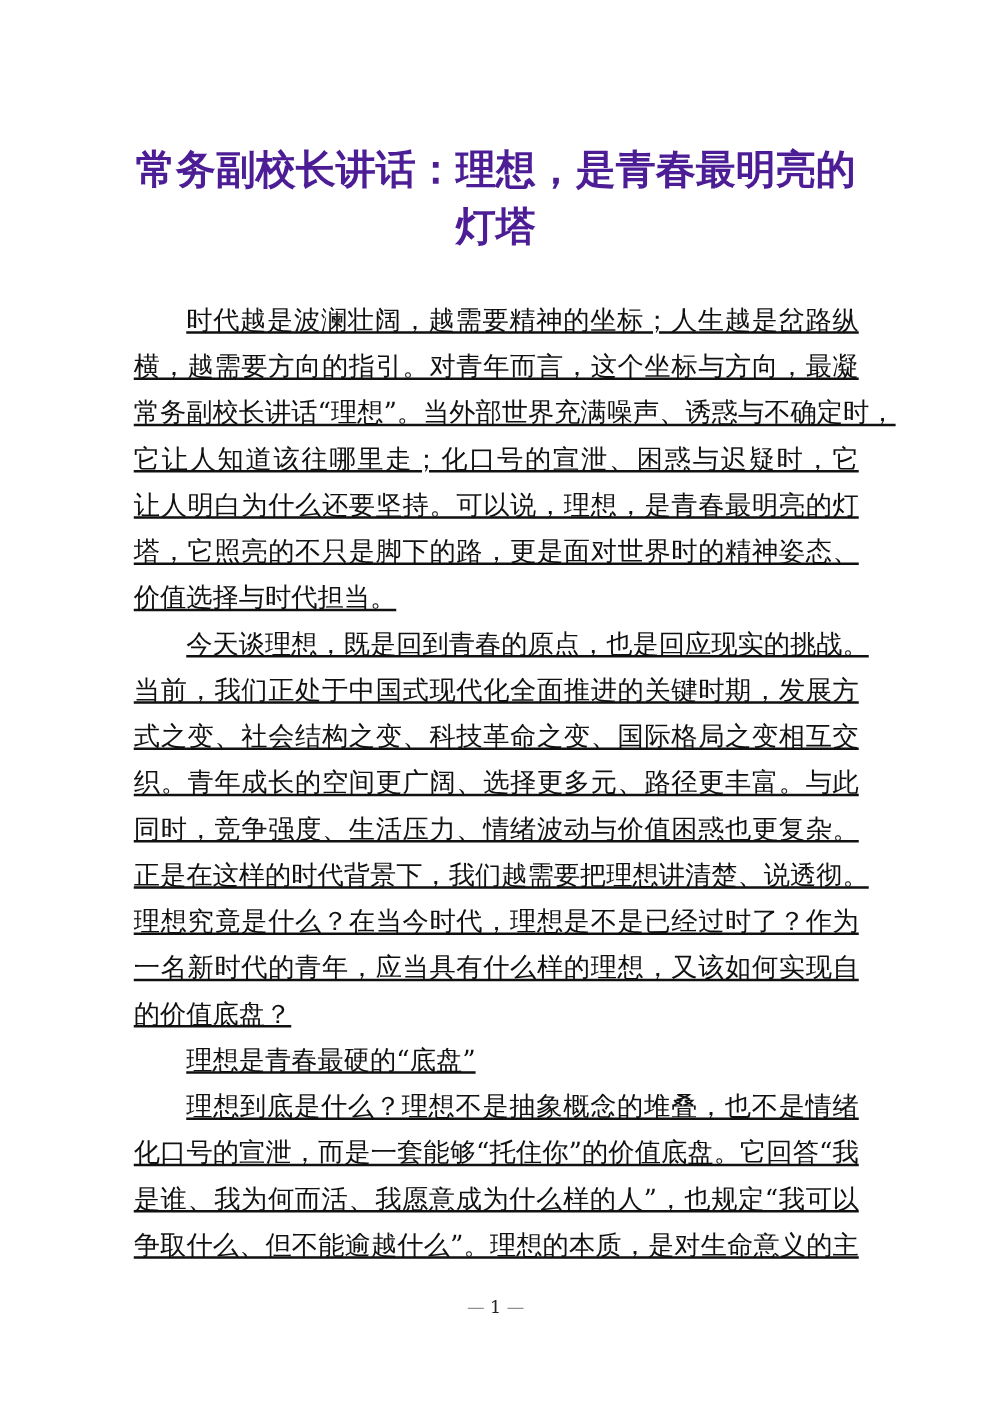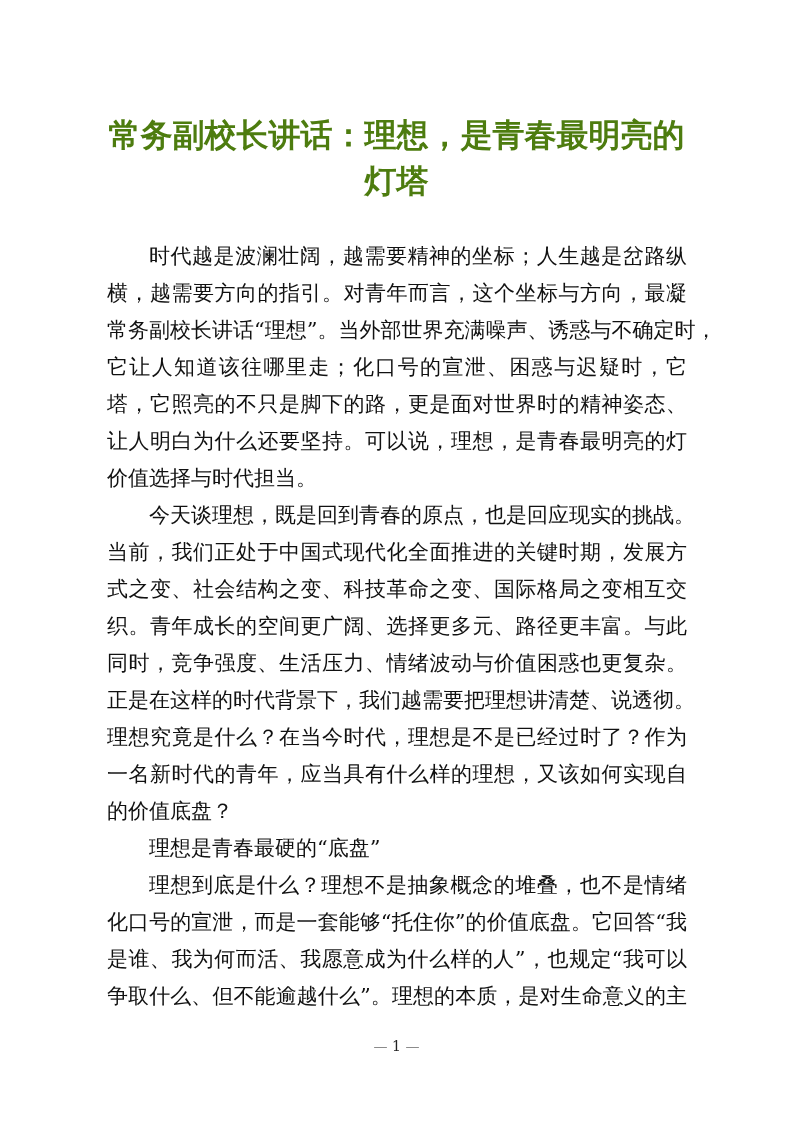--- a/index.html
+++ b/index.html
@@ -1,22 +1,22 @@
 <!DOCTYPE html>
 <html><head>
 <meta charset="utf-8">
 <style>
   html, body { margin: 0; padding: 0; background: #ffffff; }
   body { width: 793px; height: 1122px; position: relative; overflow: hidden;
          font-family: "DejaVu Serif", "Liberation Serif", serif; color: #111; }
   .title { position: absolute; left: 100px; width: 593px; top: 112px;
            font-family: "DejaVu Sans", "Liberation Sans", sans-serif; font-weight: bold;
-           font-size: 32px; line-height: 46px; text-align: center; color: #4d7c0f; letter-spacing: 0px; }
+           font-size: 32px; line-height: 46px; text-align: center; color: #4c1d95; letter-spacing: 0px; }
   .title .tline { display: block; white-space: nowrap; }
-  .body { position: absolute; left: 107px; width: 580px; top: 238px; }
+  .body { position: absolute; left: 107px; width: 580px; top: 238px; text-decoration: underline; }
   .line { display: block; height: 37px; line-height: 37px; font-size: 21px;
           text-align: justify; text-align-last: justify; white-space: nowrap; overflow: visible; }
   .line.last { text-align-last: left; }
   .line.indent { padding-left: 42px; }
   .footer { position: absolute; left: 0; width: 793px; top: 1038px; text-align: center;
             font-size: 14px; color: #222; }
   .footer .dash { color: #888; }
 </style>
 </head>
 <body>
@@ -26,22 +26,22 @@
   <span class="tline">灯塔</span>
 </div>
 
 <div class="body">
 
   <div>
     <span class="line indent">时代越是波澜壮阔，越需要精神的坐标；人生越是岔路纵</span>
     <span class="line">横，越需要方向的指引。对青年而言，这个坐标与方向，最凝</span>
     <span class="line">常务副校长讲话“理想”。当外部世界充满噪声、诱惑与不确定时，</span>
     <span class="line">它让人知道该往哪里走；化口号的宣泄、困惑与迟疑时，它</span>
+    <span class="line">让人明白为什么还要坚持。可以说，理想，是青春最明亮的灯</span>
     <span class="line">塔，它照亮的不只是脚下的路，更是面对世界时的精神姿态、</span>
-    <span class="line">让人明白为什么还要坚持。可以说，理想，是青春最明亮的灯</span>
     <span class="line last">价值选择与时代担当。</span>
   </div>
 
   <div>
     <span class="line indent">今天谈理想，既是回到青春的原点，也是回应现实的挑战。</span>
     <span class="line">当前，我们正处于中国式现代化全面推进的关键时期，发展方</span>
     <span class="line">式之变、社会结构之变、科技革命之变、国际格局之变相互交</span>
     <span class="line">织。青年成长的空间更广阔、选择更多元、路径更丰富。与此</span>
     <span class="line">同时，竞争强度、生活压力、情绪波动与价值困惑也更复杂。</span>
     <span class="line">正是在这样的时代背景下，我们越需要把理想讲清楚、说透彻。</span>

